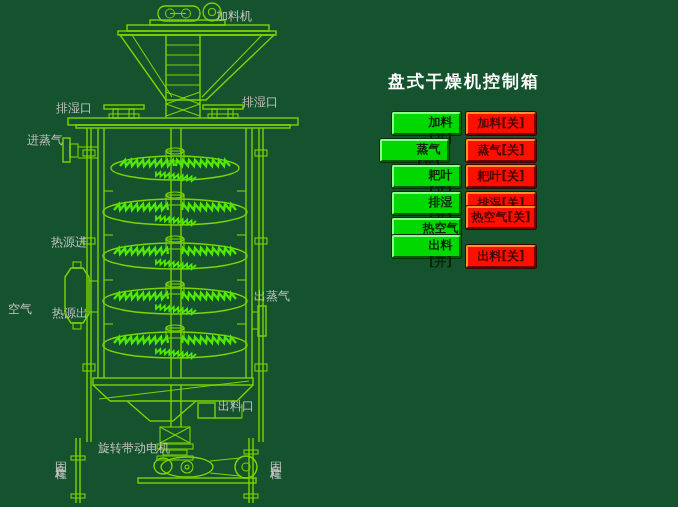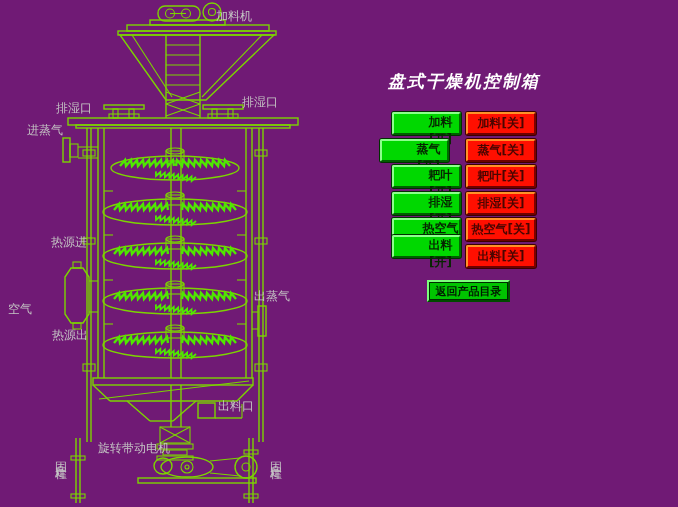--- a/index.html
+++ b/index.html
@@ -1,22 +1,22 @@
 <!DOCTYPE html>
 <html><head>
 <meta charset="utf-8">
 <style>
   html,body{margin:0;padding:0;background:#000;}
-  .stage{position:relative;width:678px;height:507px;background:#701a75;overflow:hidden;
+  .stage{position:relative;width:678px;height:507px;background:#14532d;overflow:hidden;
          font-family:"DejaVu Sans",sans-serif;}
   .schematic{position:absolute;left:0;top:0;}
   .lbl{position:absolute;color:#C4C4C4;font-size:12px;line-height:14px;white-space:nowrap;}
   .lbl-v{writing-mode:vertical-rl;text-orientation:upright;letter-spacing:3px;white-space:normal;}
   .panel-title{position:absolute;left:388px;top:70px;margin:0;color:#FFFFFF;font-size:17px;
-         font-weight:bold;letter-spacing:2px;white-space:nowrap;font-style:italic;}
+         font-weight:bold;letter-spacing:2px;white-space:nowrap;}
   .btn{position:absolute;width:69px;height:23px;box-sizing:border-box;font-family:"DejaVu Sans",sans-serif;
          font-size:12px;font-weight:bold;text-align:center;padding:0;cursor:pointer;border-radius:2px;}
   .btn.green{background:#00D800;color:#062600;
          border-top:2px solid #8CFF8C;border-left:2px solid #8CFF8C;
          border-bottom:2px solid #005E00;border-right:2px solid #006A00;
          box-shadow:0 0 0 1px #003000;padding-left:28px;}
   .btn.red{background:#FF0F00;color:#4A0500;
          border-top:2px solid #FF9128;border-left:2px solid #FF9128;
          border-bottom:2px solid #6E0000;border-right:2px solid #7E0000;
          box-shadow:0 0 0 1px #3C0000;}
@@ -221,42 +221,41 @@
       <line class="s" x1="249" y1="438" x2="249" y2="503"></line>
       <line class="s" x1="253" y1="438" x2="253" y2="503"></line>
       <rect class="s2" x="244" y="450" width="14" height="4"></rect>
       <rect class="s2" x="244" y="494" width="14" height="4"></rect>
     </g>
   </svg>
 
   <span class="lbl" style="left:216px;top:9px">加料机</span>
   <span class="lbl" style="left:56px;top:101px">排湿口</span>
   <span class="lbl" style="left:242px;top:95px">排湿口</span>
-  <span class="lbl" style="left:27px;top:123px">进蒸气</span>
+  <span class="lbl" style="left:27px;top:133px">进蒸气</span>
   <span class="lbl" style="left:51px;top:235px">热源进</span>
   <span class="lbl" style="left:8px;top:302px">空气</span>
-  <span class="lbl" style="left:52px;top:328px">热源出</span>
+  <span class="lbl" style="left:52px;top:306px">热源出</span>
   <span class="lbl" style="left:254px;top:289px">出蒸气</span>
   <span class="lbl" style="left:218px;top:399px">出料口</span>
   <span class="lbl" style="left:98px;top:441px">旋转带动电机</span>
   <span class="lbl lbl-v" style="left:54px;top:452px">固定柱</span>
   <span class="lbl lbl-v" style="left:269px;top:452px">固定柱</span>
 
   <h1 class="panel-title">盘式干燥机控制箱</h1>
 
   <div>
     <button class="btn green" style="left:392px;top:112px">加料[开]</button>
     <button class="btn red" style="left:466px;top:112px">加料[关]</button>
     <button class="btn green" style="left:380px;top:139px">蒸气[开]</button>
     <button class="btn red" style="left:466px;top:139px">蒸气[关]</button>
     <button class="btn green" style="left:392px;top:165px">耙叶[开]</button>
     <button class="btn red" style="left:466px;top:165px">耙叶[关]</button>
     <button class="btn green" style="left:392px;top:192px">排湿[开]</button>
     <button class="btn red" style="left:466px;top:192px">排湿[关]</button>
     <button class="btn green" style="left:392px;top:218px">热空气[开]</button>
-    <button class="btn red" style="left:466px;top:218px">热空气[关]</button>
+    <button class="btn red" style="left:466px;top:206px">热空气[关]</button>
     <button class="btn green" style="left:392px;top:235px">出料[开]</button>
     <button class="btn red" style="left:466px;top:245px">出料[关]</button>
   </div>
 
-  <button class="return-btn">返回产品目录</button>
 
 </div>
 
 </body></html>

